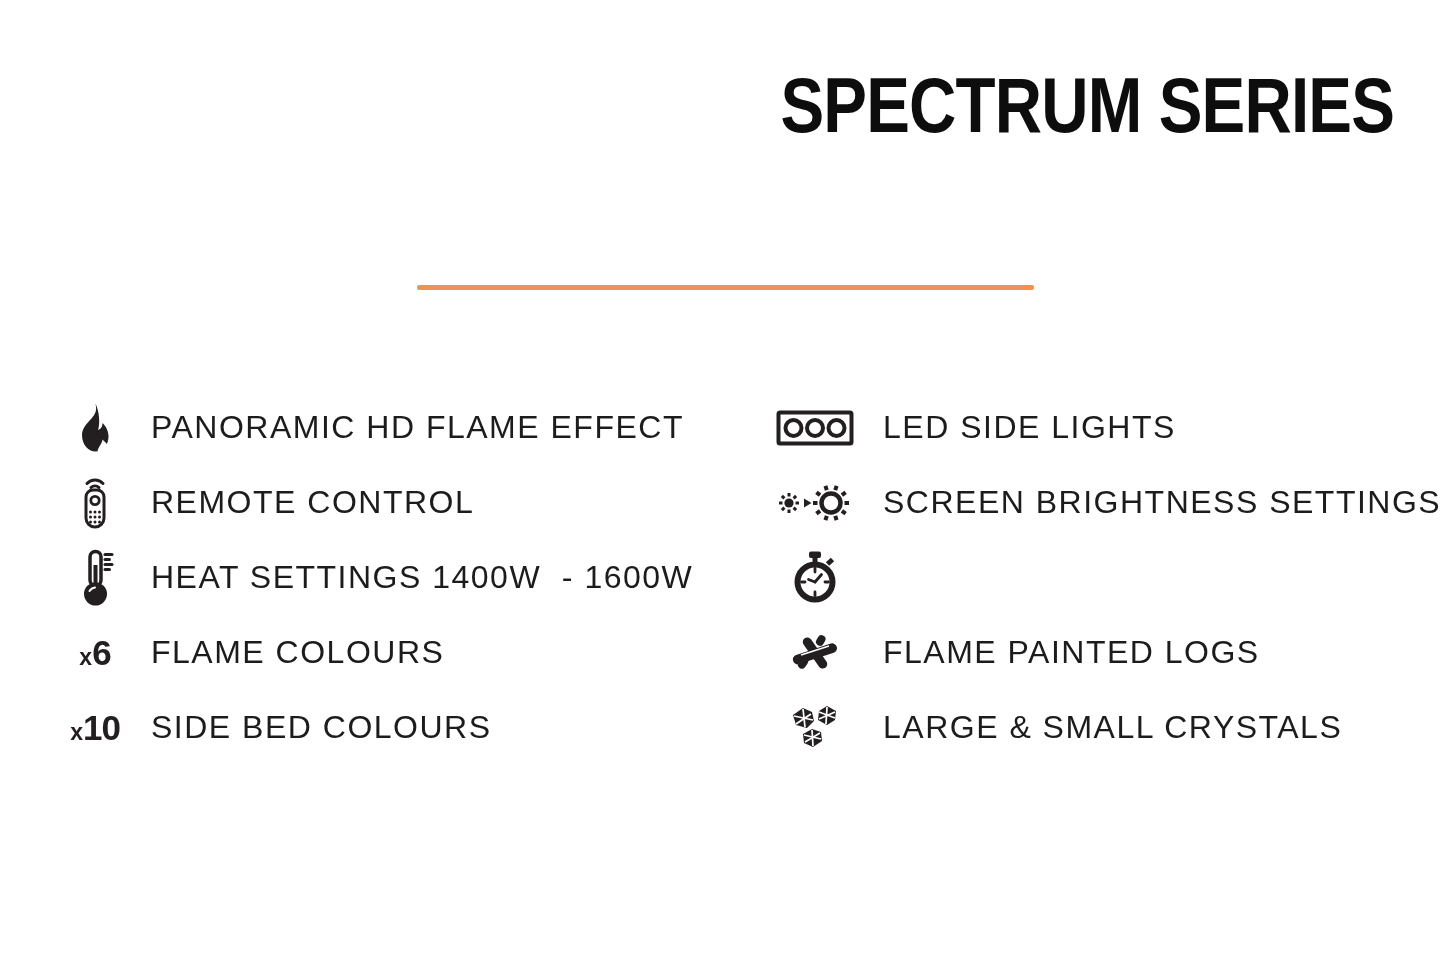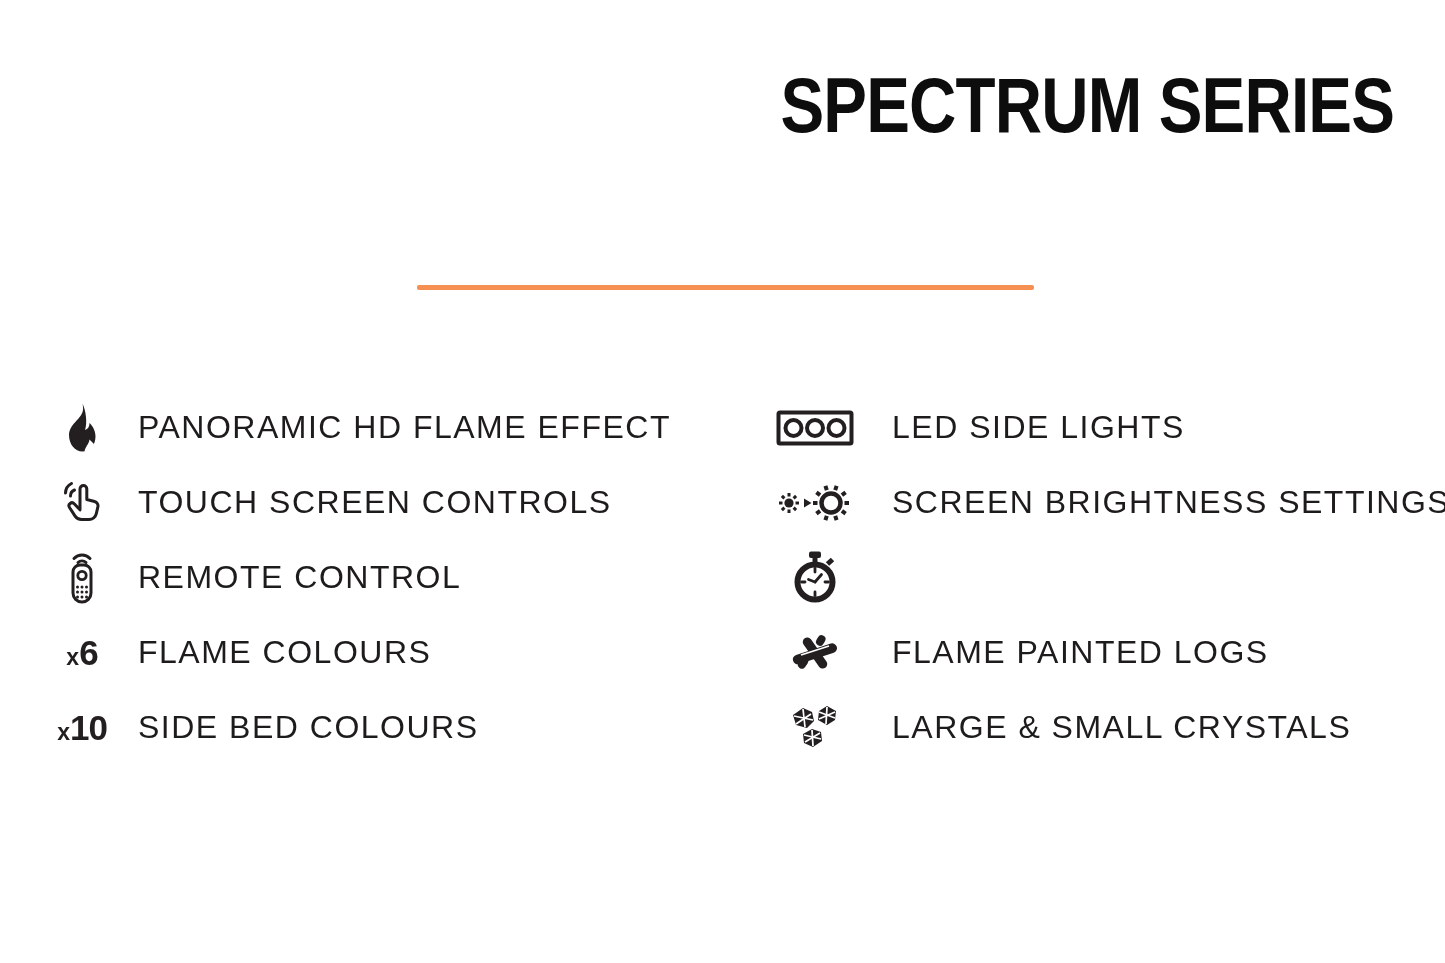--- a/index.html
+++ b/index.html
@@ -8,26 +8,26 @@
     font-family:"Liberation Sans",sans-serif;overflow:hidden;color:#1d1b1b;
   }
   
   .title-line{position:absolute;left:7px;width:100%;text-align:right;line-height:78px;font-size:78px;font-weight:800;color:#0d0d0d;}
   .title-line .tt{display:inline-block;transform:scaleX(0.84);transform-origin:center;letter-spacing:-1px;white-space:pre;}
   .title-line1{top:66px;}
   .title-line2{top:176px;}
   .title-underline{position:absolute;top:285px;left:417px;width:617px;height:5px;border-radius:2px;}
   
   .col{position:absolute;top:390px;}
-  .col-left{left:42px;width:700px;}
+  .col-left{left:55px;width:700px;}
   .col-right{left:775px;width:660px;}
   .row{display:flex;align-items:center;height:75px;}
   .icon-cell{flex:0 0 80px;width:80px;height:75px;display:flex;align-items:center;justify-content:center;}
   .label{margin-left:16px;font-size:32px;letter-spacing:1.5px;color:#1d1b1b;white-space:pre;}
-  .col-right .label{margin-left:37px;}
+  .col-right .label{margin-left:28px;}
   svg{display:block;}
   .ic{stroke:#231f20;}
   
   .badge{display:flex;align-items:baseline;font-weight:900;color:#231f20;}
   .badge .bx{font-size:23px;}
   .badge .bn{font-size:35px;letter-spacing:-1px;}
 </style>
 </head>
 <body>
 
@@ -41,30 +41,20 @@
     <div class="row">
       <span class="icon-cell">
         <svg width="38" height="50" viewBox="0 0 38 50">
           <path fill="#231f20" d="M19.5 0.5 C21 7.5 19.5 11 15.5 15.5 C11 20.5 6 25 6 32 C6 41.5 12 48.5 19.5 48.5 C27 48.5 32.5 42 32.5 33.5 C32.5 28 30 23.5 26.5 20 C26.5 23.5 25 26 22 27 C24.5 20 23 8 19.5 0.5 Z"></path>
           <path fill="#ffffff" d="M21.5 49 C22 43.5 26 41.5 26.5 36.5 L31 41 C30.5 45.5 27 48.5 21.5 49 Z"></path>
         </svg>
       </span>
       <span class="label">PANORAMIC HD FLAME EFFECT</span>
     </div>
 
-    <div class="row">
-      <span class="icon-cell">
-        <svg width="48" height="48" viewBox="0 0 48 48" fill="none" class="ic" stroke-width="3" stroke-linecap="round" stroke-linejoin="round">
-          <path d="M7.5 14 A11 11 0 0 1 13.5 4.5"></path>
-          <path d="M12.5 17 A6.5 6.5 0 0 1 16.5 11"></path>
-          <path d="M22 23 V10 a3.4 3.4 0 0 1 6.8 0 v10.5 l7.8 2 a4.5 4.5 0 0 1 3.3 5.3 l-1.6 6.8 a7.5 7.5 0 0 1 -7.3 5.9 h-7.6 a7.5 7.5 0 0 1 -6.3 -3.4 l-5.6 -8.6 a3 3 0 0 1 4.7 -3.7 l5.8 6 z"></path>
-        </svg>
-      </span>
-      <span class="label">TOUCH SCREEN CONTROLS</span>
-    </div>
 
     <div class="row">
       <span class="icon-cell">
         <svg width="40" height="56" viewBox="0 0 40 56" fill="none" class="ic" stroke-width="3" stroke-linecap="round">
           <path d="M12 8.5 a11 11 0 0 1 16 0"></path>
           <path d="M16 12.5 a5.8 5.8 0 0 1 8 0"></path>
           <path d="M11 22 a7 7 0 0 1 7 -7 h4 a7 7 0 0 1 7 7 v21 a9 9 0 0 1 -18 0 z"></path>
           <circle cx="20" cy="25.5" r="4.2" stroke-width="2.8"></circle>
           <g fill="#231f20" stroke="none">
             <circle cx="15.5" cy="37" r="1.5"></circle>
@@ -75,20 +65,37 @@
               <circle cx="24.5" cy="42" r="1.5"></circle>
             <circle cx="15.5" cy="47" r="1.5"></circle>
               <circle cx="20" cy="47" r="1.5"></circle>
               <circle cx="24.5" cy="47" r="1.5"></circle>
           </g>
         </svg>
       </span>
       <span class="label">REMOTE CONTROL</span>
     </div>
 
+    <div class="row">
+      <span class="icon-cell">
+        <svg width="42" height="58" viewBox="0 0 42 58" fill="none" class="ic">
+          <rect x="16" y="2.5" width="11" height="34" rx="5.5" stroke-width="3.5"></rect>
+          <rect x="19.5" y="16" width="4" height="20" fill="#231f20" stroke="none"></rect>
+          <circle cx="21.5" cy="45" r="10" fill="#231f20" stroke-width="3"></circle>
+          <path d="M15.5 42 A7 7 0 0 1 21 38.5" stroke="#ffffff" stroke-width="2" stroke-linecap="round"></path>
+          <g stroke-width="3" stroke-linecap="round">
+            <line x1="31" y1="5.5" x2="38" y2="5.5"></line>
+            <line x1="31" y1="10.5" x2="35.5" y2="10.5"></line>
+            <line x1="31" y1="15.5" x2="38" y2="15.5"></line>
+            <line x1="31" y1="20.5" x2="35.5" y2="20.5"></line>
+          </g>
+        </svg>
+      </span>
+      <span class="label">HEAT SETTINGS 1400W  - 1600W</span>
+    </div>
 
     <div class="row">
       <span class="icon-cell">
         <span class="badge">
             <span class="bx">x</span>
             <span class="bn">6</span>
           </span>
       </span>
       <span class="label">FLAME COLOURS</span>
     </div>

